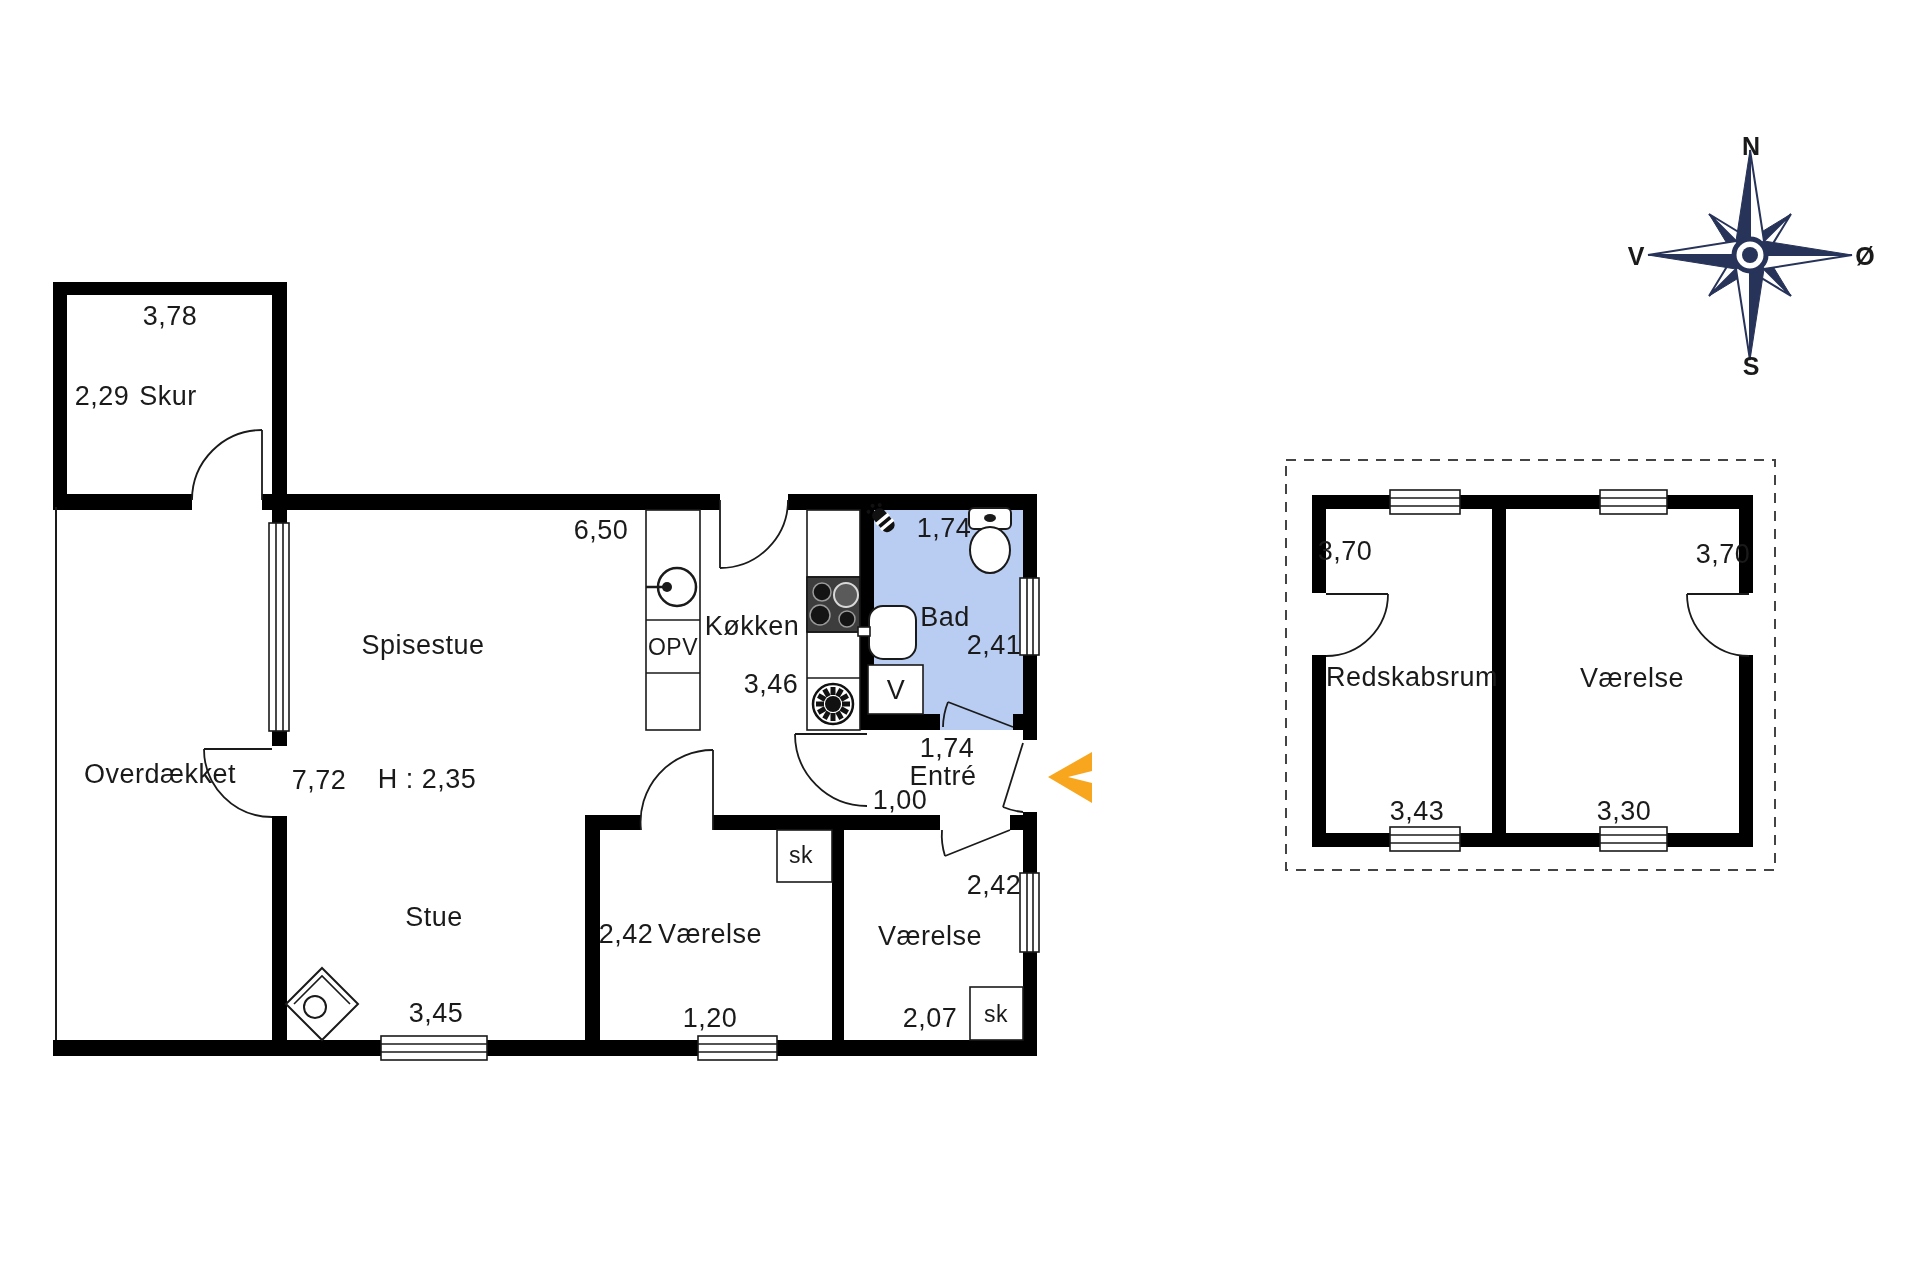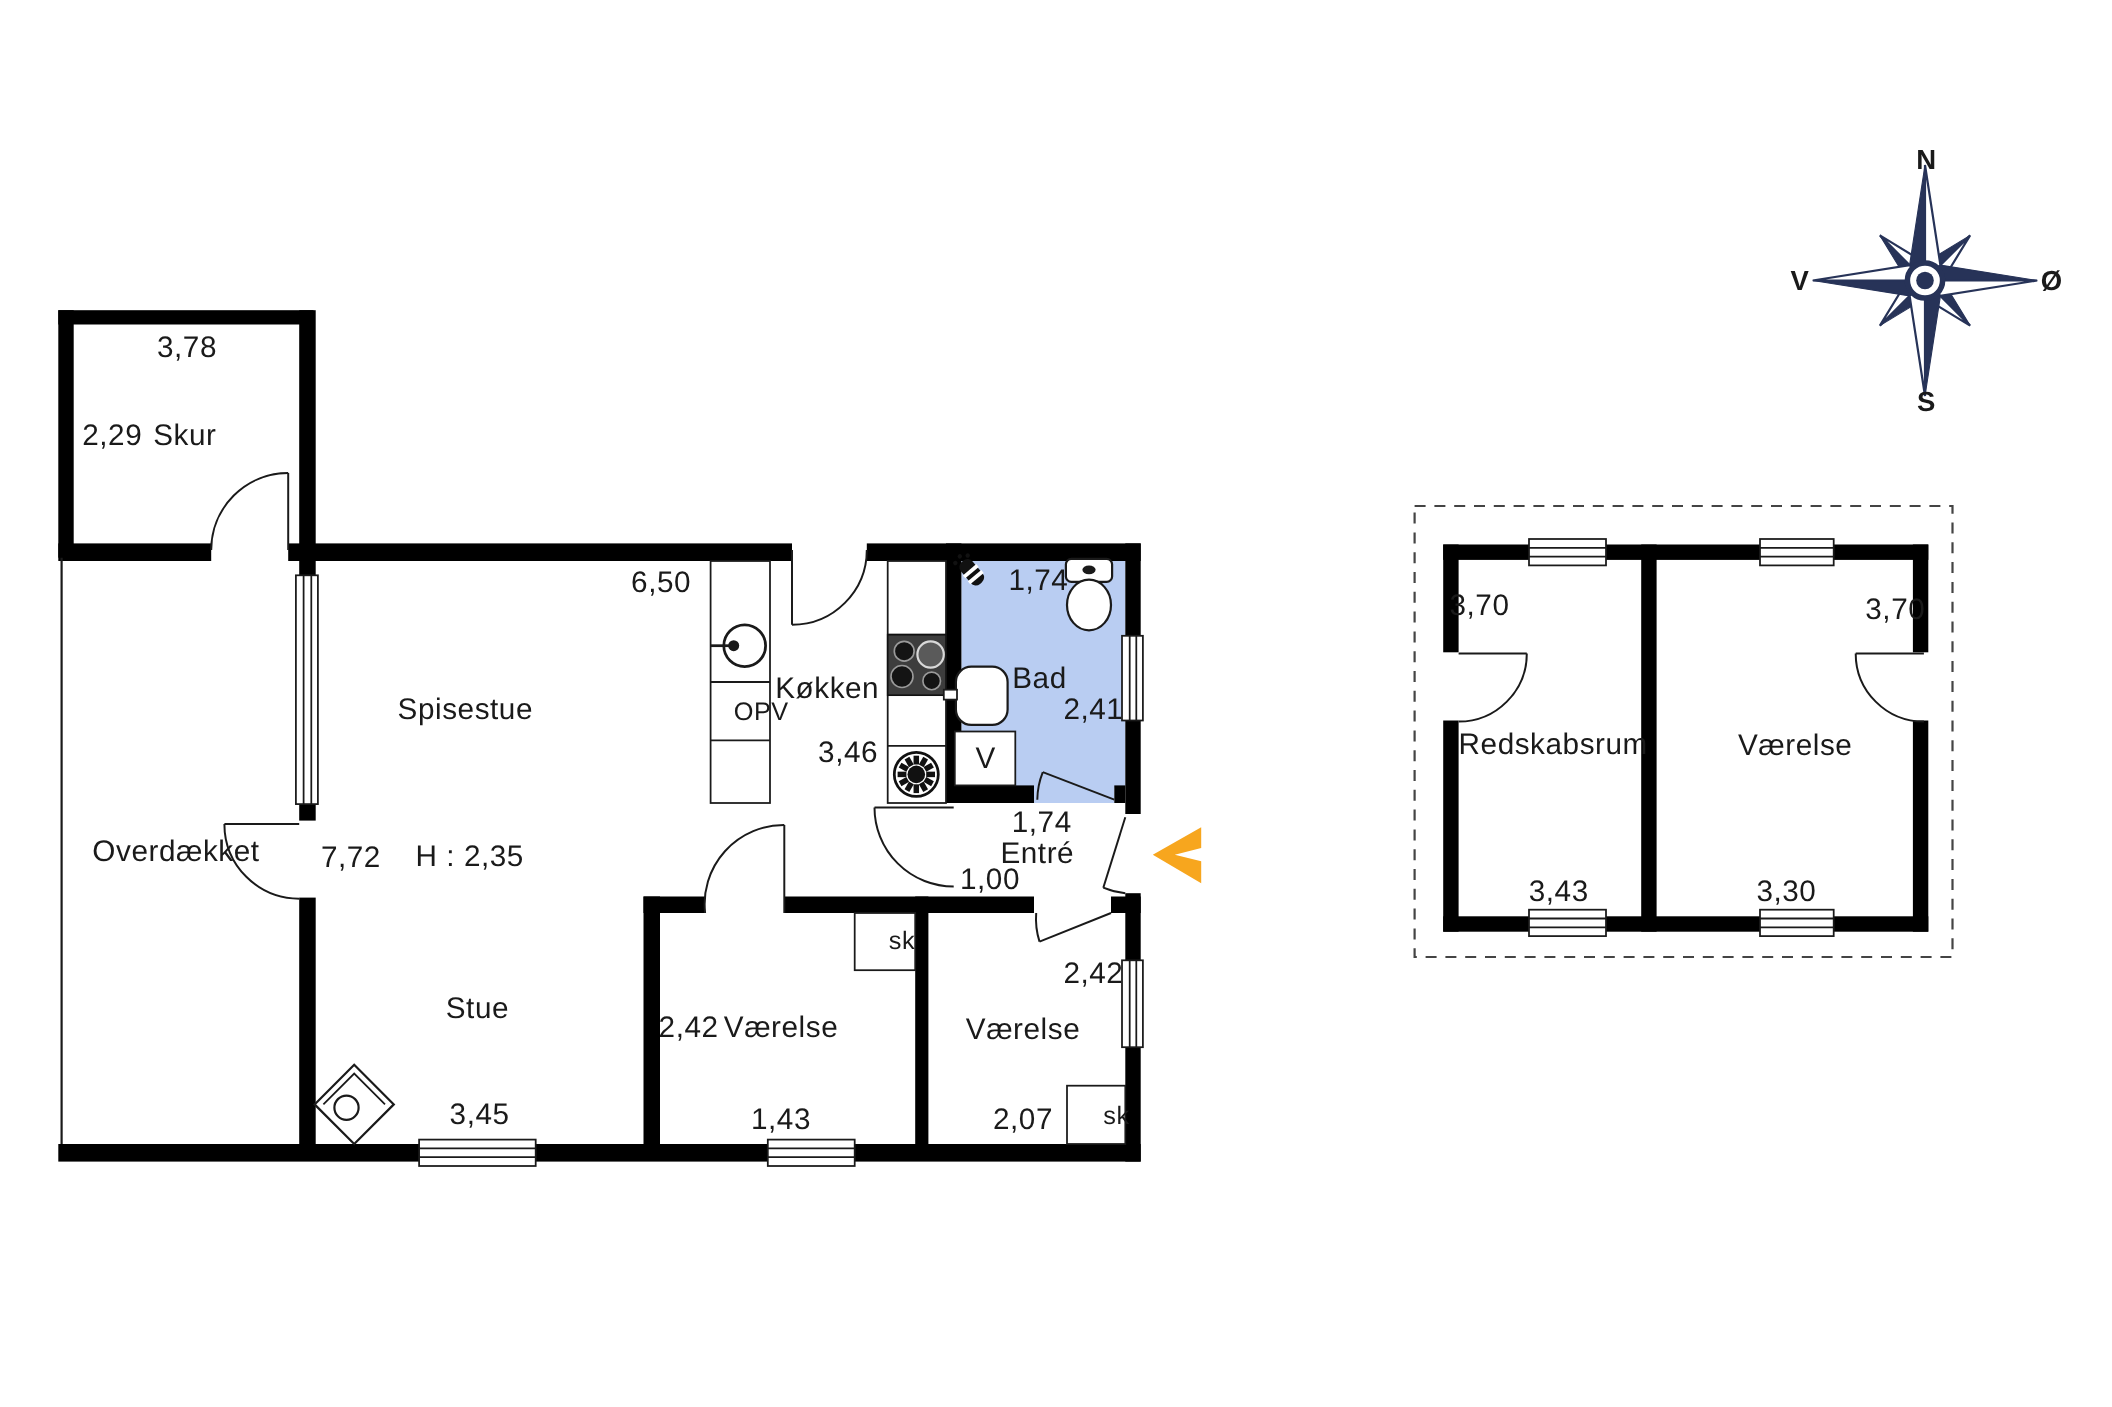--- a/index.html
+++ b/index.html
@@ -5,21 +5,21 @@
   html,body{margin:0;padding:0;background:#ffffff;}
   .canvas{
     position:relative;width:1920px;height:1279px;background:#ffffff;
     font-family:"Liberation Sans",sans-serif;color:#111;overflow:hidden;
   }
   .plan-svg{position:absolute;left:0;top:0;}
   .lbl{
     position:absolute;transform:translate(-50%,-50%);
     font-size:27px;color:#1a1a1a;white-space:nowrap;letter-spacing:0.5px;
   }
-  .lbl.small{font-size:23px;margin-left:19px;}
+  .lbl.small{font-size:23px;}
   .lbl.compass-letter{font-size:25px;font-weight:bold;letter-spacing:0;}
   .note{
     position:absolute;left:45px;top:1098px;font-size:35px;color:#1a1a1a;
     letter-spacing:0.5px;
   }
 </style>
 </head>
 <body>
 
 <div class="canvas">
@@ -312,21 +312,21 @@
   <span class="lbl" style="left:945px;top:617px">Bad</span>
   <span class="lbl" style="left:994px;top:645px">2,41</span>
   <span class="lbl" style="left:896px;top:690px">V</span>
 
   <span class="lbl" style="left:947px;top:748px">1,74</span>
   <span class="lbl" style="left:943px;top:776px">Entré</span>
   <span class="lbl" style="left:900px;top:800px">1,00</span>
 
   <span class="lbl" style="left:626px;top:934px">2,42</span>
   <span class="lbl" style="left:710px;top:934px">Værelse</span>
-  <span class="lbl" style="left:710px;top:1018px">1,43</span>
+  <span class="lbl" style="left:710px;top:1018px">1,20</span>
   <span class="lbl small" style="left:801px;top:855px">sk</span>
 
   <span class="lbl" style="left:994px;top:885px">2,42</span>
   <span class="lbl" style="left:930px;top:936px">Værelse</span>
   <span class="lbl" style="left:930px;top:1018px">2,07</span>
   <span class="lbl small" style="left:996px;top:1014px">sk</span>
 
   <span class="lbl" style="left:1345px;top:551px">3,70</span>
   <span class="lbl" style="left:1412px;top:677px">Redskabsrum</span>
   <span class="lbl" style="left:1417px;top:811px">3,43</span>

